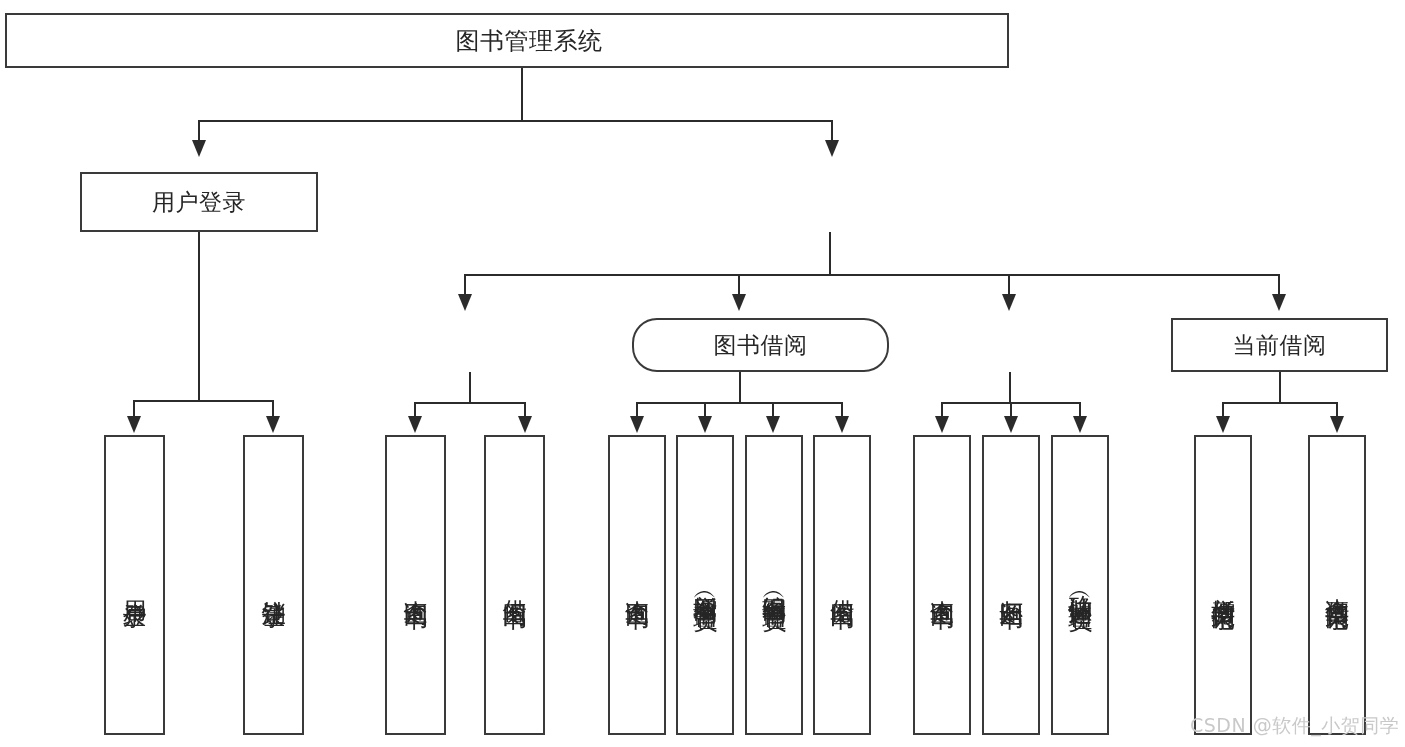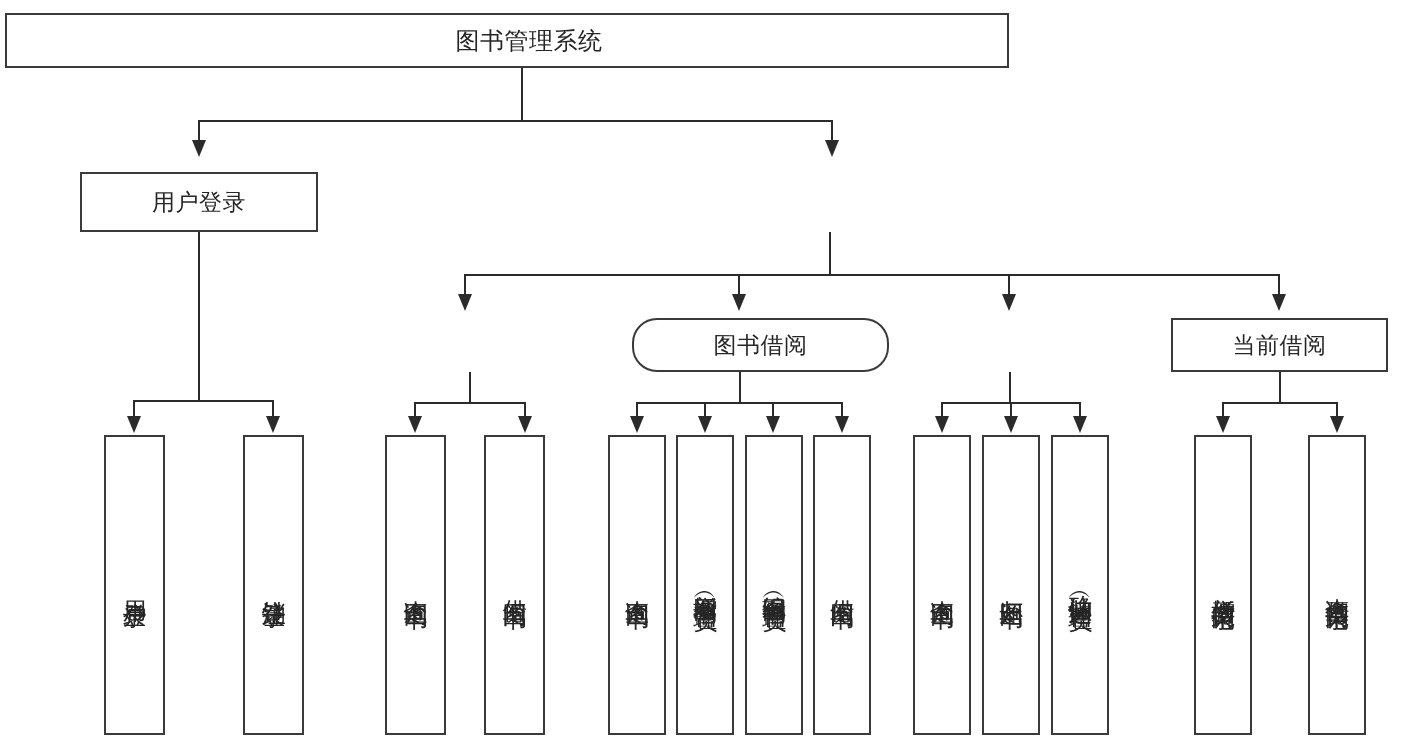--- a/index.html
+++ b/index.html
@@ -197,14 +197,15 @@
     <span class="node-label">确认归还（管理员）</span>
   </div>
 
   <div class="node vert" style="left:1194px; top:435px; width:58px; height:300px;">
     <span class="node-label">新增借阅记录</span>
   </div>
   <div class="node vert" style="left:1308px; top:435px; width:58px; height:300px;">
     <span class="node-label">查询借阅记录</span>
   </div>
 
+  <div class="watermark" style="left:1190px; top:713px;">CSDN @软件_小贺同学</div>
 
 </div>
 
 </body></html>

